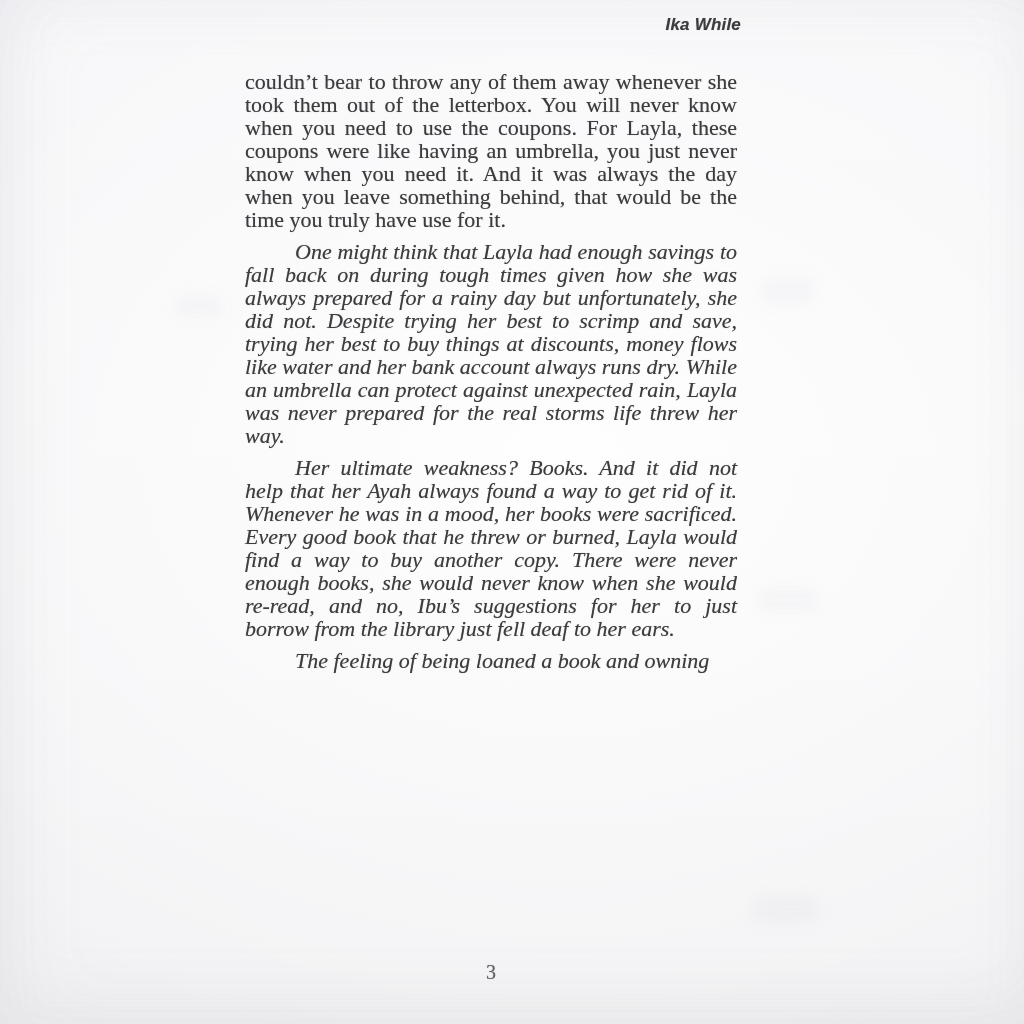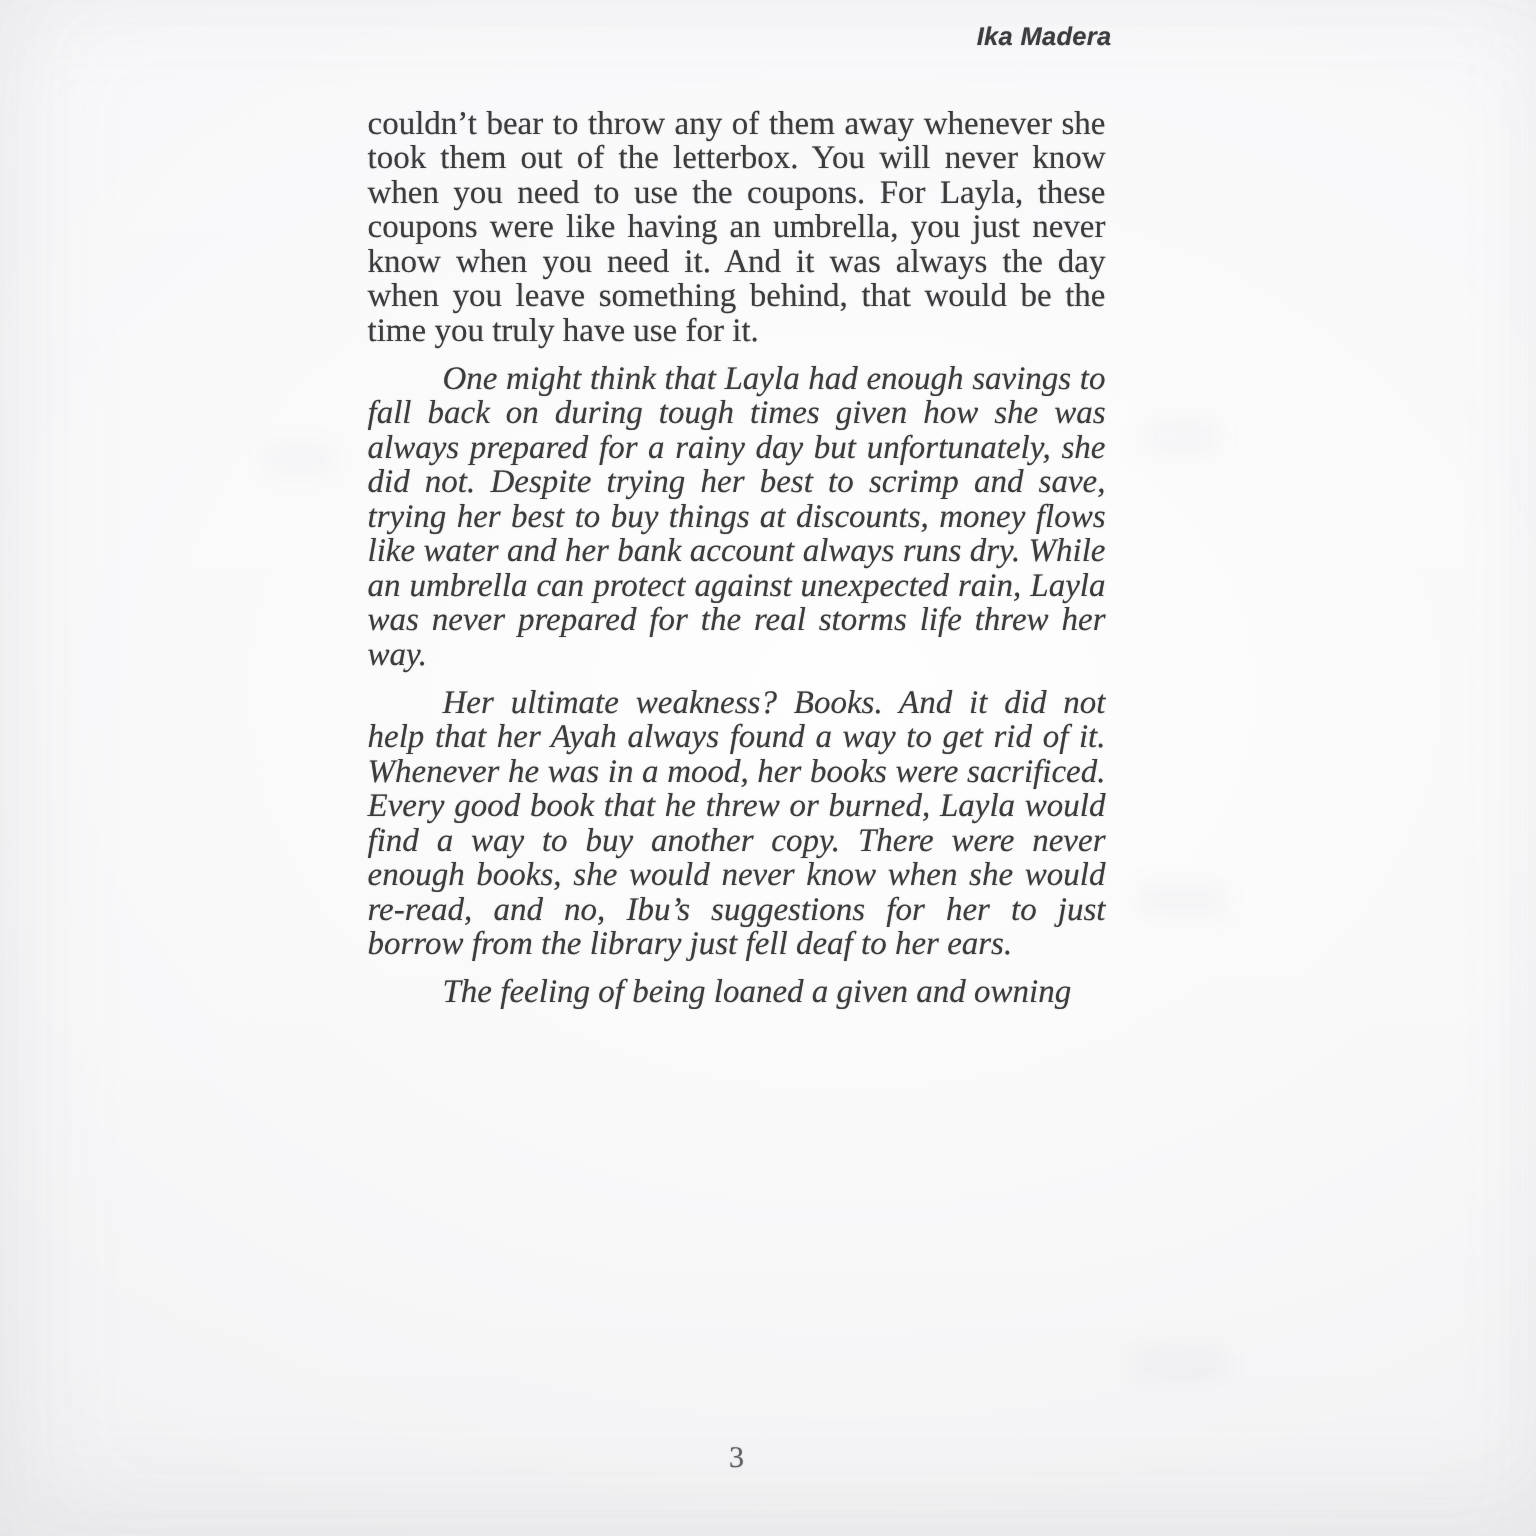--- a/index.html
+++ b/index.html
@@ -78,27 +78,27 @@
   .bleed.b1{left:762px;top:278px;width:52px;height:26px;}
   .bleed.b2{left:758px;top:588px;width:60px;height:24px;}
   .bleed.b3{left:752px;top:896px;width:66px;height:26px;}
   .bleed.b4{left:176px;top:296px;width:46px;height:20px;}
 </style>
 </head>
 <body>
 
 <div class="page">
 
-  <div class="running-header">Ika Madera</div>
+  <div class="running-header">Ika While</div>
 
   <div class="text-block">
     <p class="para">couldn’t bear to throw any of them away whenever she took them out of the letterbox. You will never know when you need to use the coupons. For Layla, these coupons were like having an umbrella, you just never know when you need it. And it was always the day when you leave something behind, that would be the time you truly have use for it.</p>
     <p class="para indent">One might think that Layla had enough savings to fall back on during tough times given how she was always prepared for a rainy day but unfortunately, she did not. Despite trying her best to scrimp and save, trying her best to buy things at discounts, money flows like water and her bank account always runs dry. While an umbrella can protect against unexpected rain, Layla was never prepared for the real storms life threw her way.</p>
     <p class="para indent">Her ultimate weakness? Books. And it did not help that her Ayah always found a way to get rid of it. Whenever he was in a mood, her books were sacrificed. Every good book that he threw or burned, Layla would find a way to buy another copy. There were never enough books, she would never know when she would re-read, and no, Ibu’s suggestions for her to just borrow from the library just fell deaf to her ears.</p>
-    <p class="para indent">The feeling of being loaned a given and owning</p>
+    <p class="para indent">The feeling of being loaned a book and owning</p>
   </div>
 
   <div class="page-number">3</div>
 
   <div class="bleed b1"></div>
   <div class="bleed b2"></div>
   <div class="bleed b3"></div>
   <div class="bleed b4"></div>
 
 </div>

